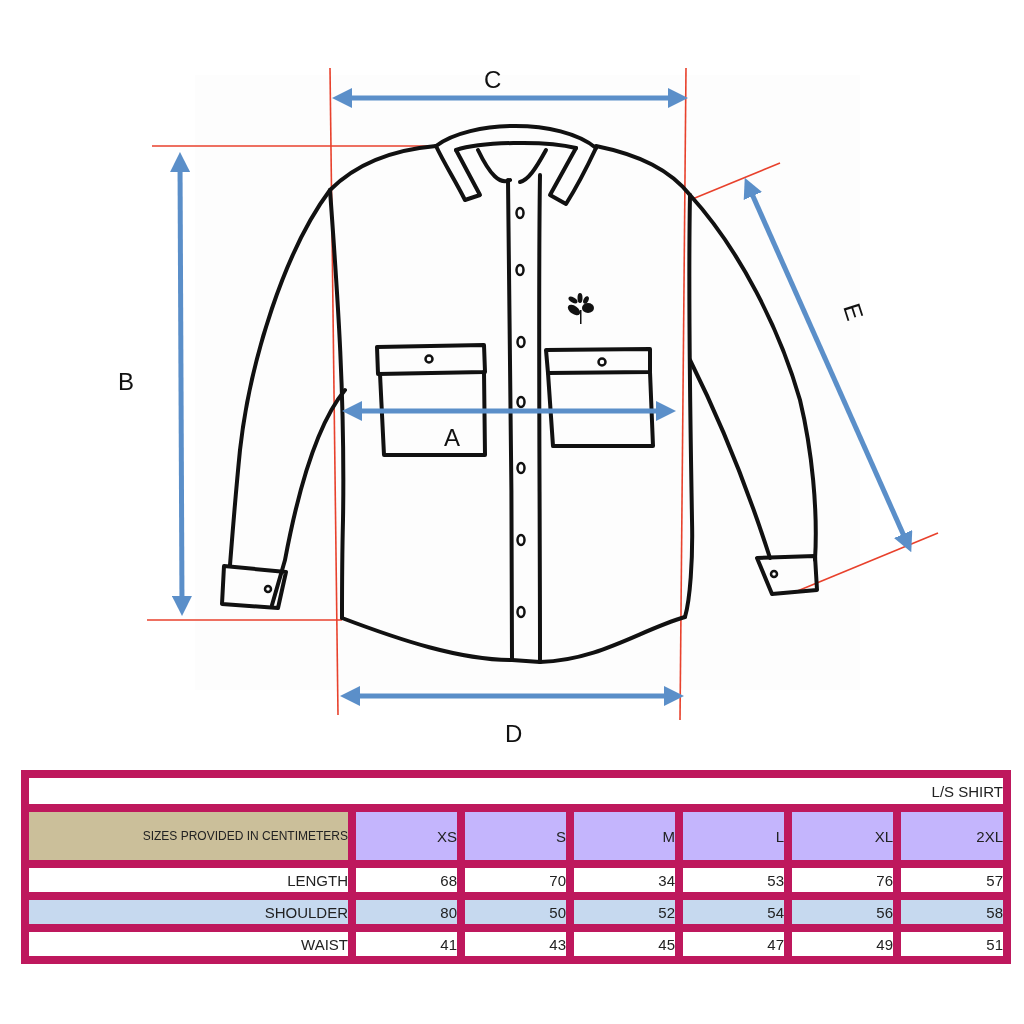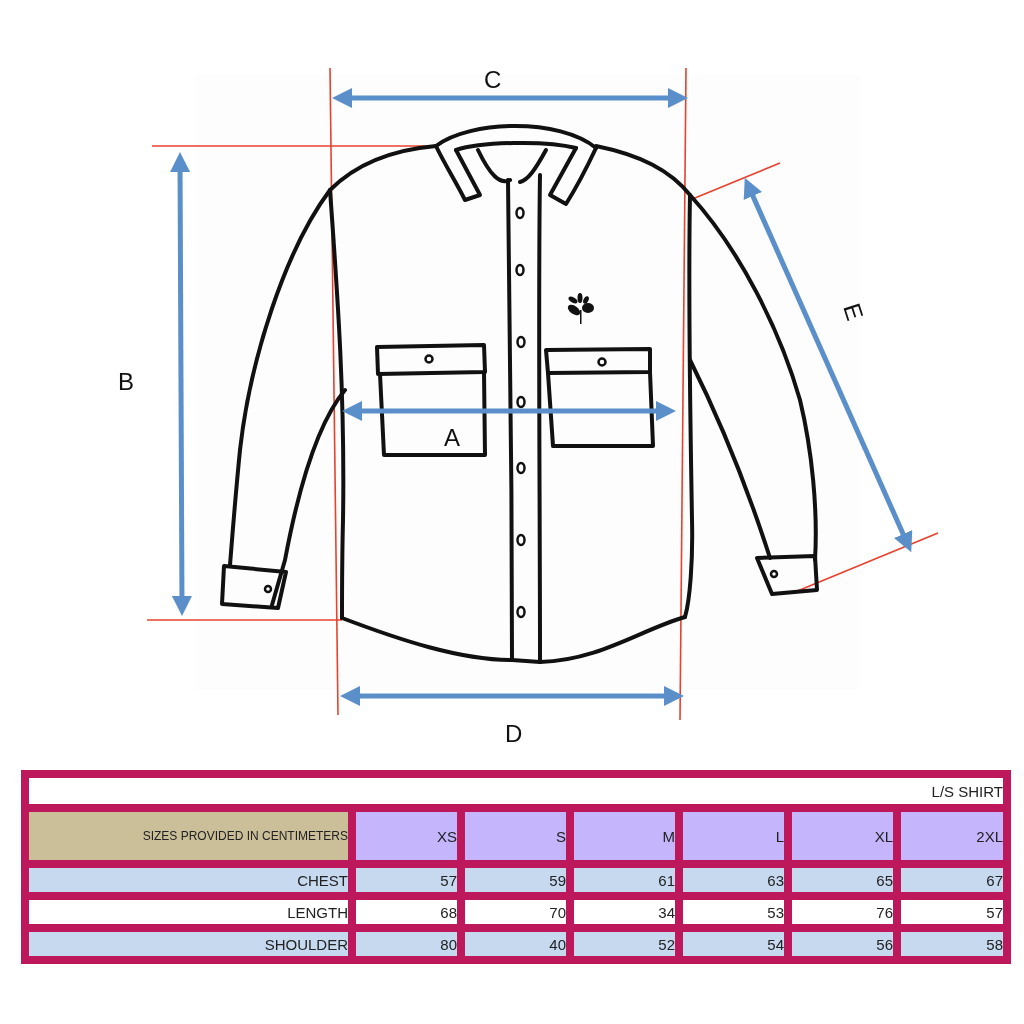--- a/index.html
+++ b/index.html
@@ -127,41 +127,41 @@
   </tr>
   <tr class="head-row">
     <th class="corner">SIZES PROVIDED IN CENTIMETERS</th>
     <th>XS</th>
     <th>S</th>
     <th>M</th>
     <th>L</th>
     <th>XL</th>
     <th>2XL</th>
   </tr>
-  <tr class="data-row shaded">
-    <td>CHEST</td>
-    <td>57</td>
-    <td>59</td>
-    <td>61</td>
-    <td>63</td>
-    <td>65</td>
-    <td>67</td>
-  </tr>
   <tr class="data-row plain">
     <td>LENGTH</td>
     <td>68</td>
     <td>70</td>
     <td>34</td>
     <td>53</td>
     <td>76</td>
     <td>57</td>
   </tr>
   <tr class="data-row shaded">
     <td>SHOULDER</td>
     <td>80</td>
-    <td>40</td>
+    <td>50</td>
     <td>52</td>
     <td>54</td>
     <td>56</td>
     <td>58</td>
   </tr>
+  <tr class="data-row plain">
+    <td>WAIST</td>
+    <td>41</td>
+    <td>43</td>
+    <td>45</td>
+    <td>47</td>
+    <td>49</td>
+    <td>51</td>
+  </tr>
 </tbody>
   </table>
 
 </body></html>

